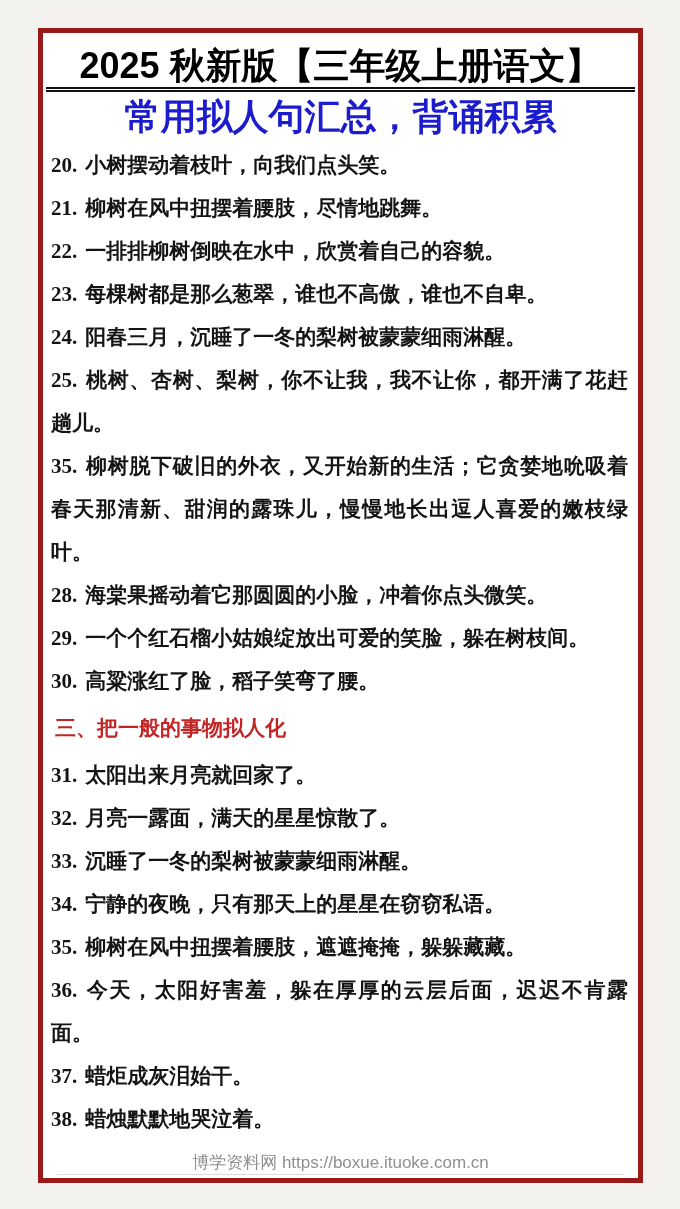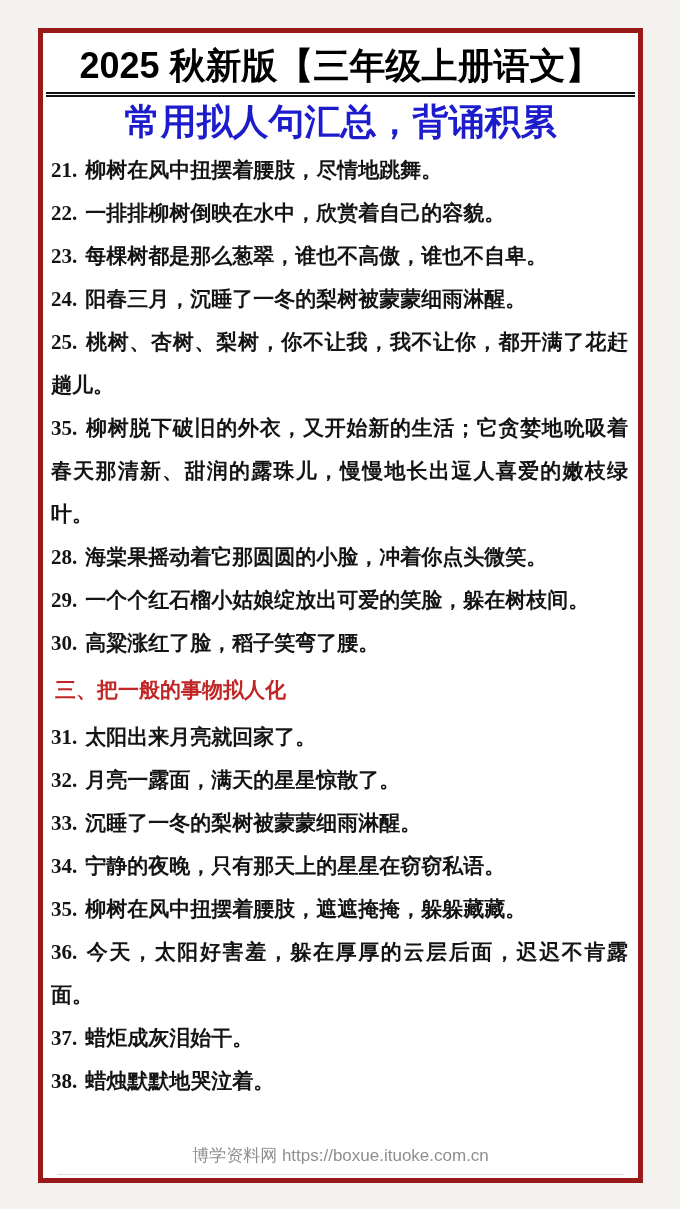--- a/index.html
+++ b/index.html
@@ -15,21 +15,20 @@
     left: 38px;
     top: 28px;
     width: 605px;
     height: 1155px;
     box-sizing: border-box;
     border: 5px solid var(--frame-border, #9a1a1a);
     background: #ffffff;
   }
   .doc-title {
     margin: 12px 3px 0 3px;
-    padding-bottom: 5px;
     text-align: center;
     font-family: "Liberation Sans", "DejaVu Sans", sans-serif;
     font-weight: bold;
     font-size: 36px;
     line-height: 42px;
     color: #000000;
     letter-spacing: 0px;
     border-bottom: 5px double #111111;
   }
   .doc-subtitle {
@@ -61,41 +60,41 @@
     margin: 4px;
     padding: 0;
     font-weight: bold;
     color: var(--section-red, #c22525);
   }
   .footer {
     position: absolute;
     left: 14px;
     right: 14px;
     bottom: 3px;
-    padding-bottom: 7px;
     text-align: center;
     font-family: "Liberation Sans", "DejaVu Sans", sans-serif;
     font-size: 17px;
     color: var(--footer-gray, #8f8f8f);
     border-bottom: 1px solid #dcdcdc;
   }
 </style>
 </head>
 <body>
 
 <div class="frame">
 
   <div class="doc-title">2025 秋新版【三年级上册语文】</div>
 
   <div class="doc-subtitle">常用拟人句汇总，背诵积累</div>
 
   <div class="content">
 
     <div>
 
+        <p class="item"><span class="num">20.</span><span>小树摆动着枝叶，向我们点头笑。</span></p>
 
         <p class="item"><span class="num">21.</span><span>柳树在风中扭摆着腰肢，尽情地跳舞。</span></p>
 
         <p class="item"><span class="num">22.</span><span>一排排柳树倒映在水中，欣赏着自己的容貌。</span></p>
 
         <p class="item"><span class="num">23.</span><span>每棵树都是那么葱翠，谁也不高傲，谁也不自卑。</span></p>
 
         <p class="item"><span class="num">24.</span><span>阳春三月，沉睡了一冬的梨树被蒙蒙细雨淋醒。</span></p>
 
         <p class="item"><span class="num">25.</span><span>桃树、杏树、梨树，你不让我，我不让你，都开满了花赶趟儿。</span></p>

